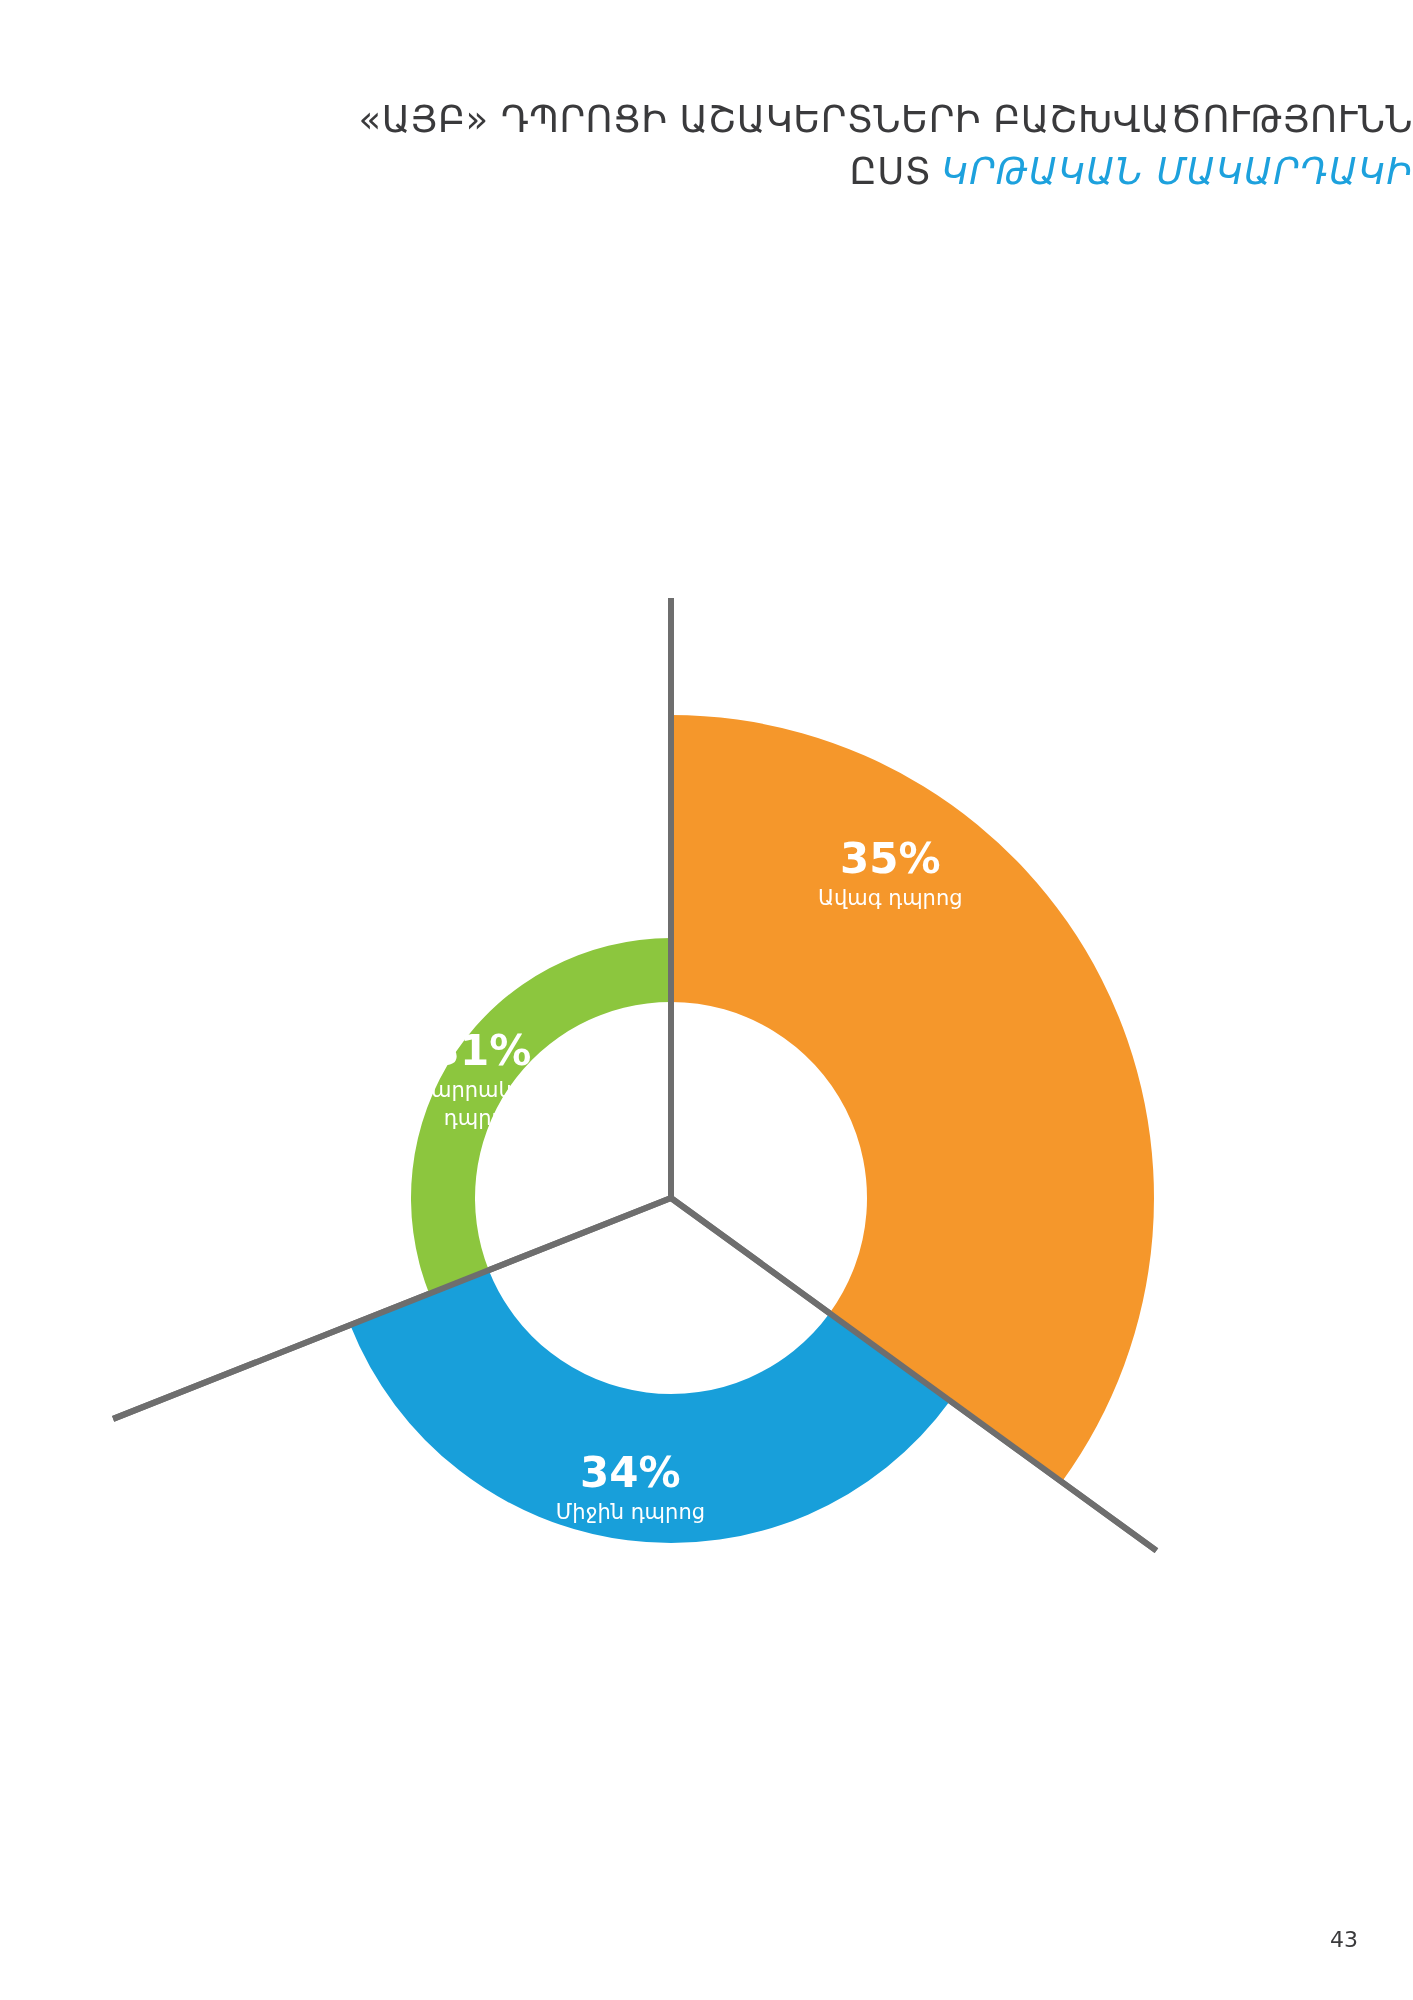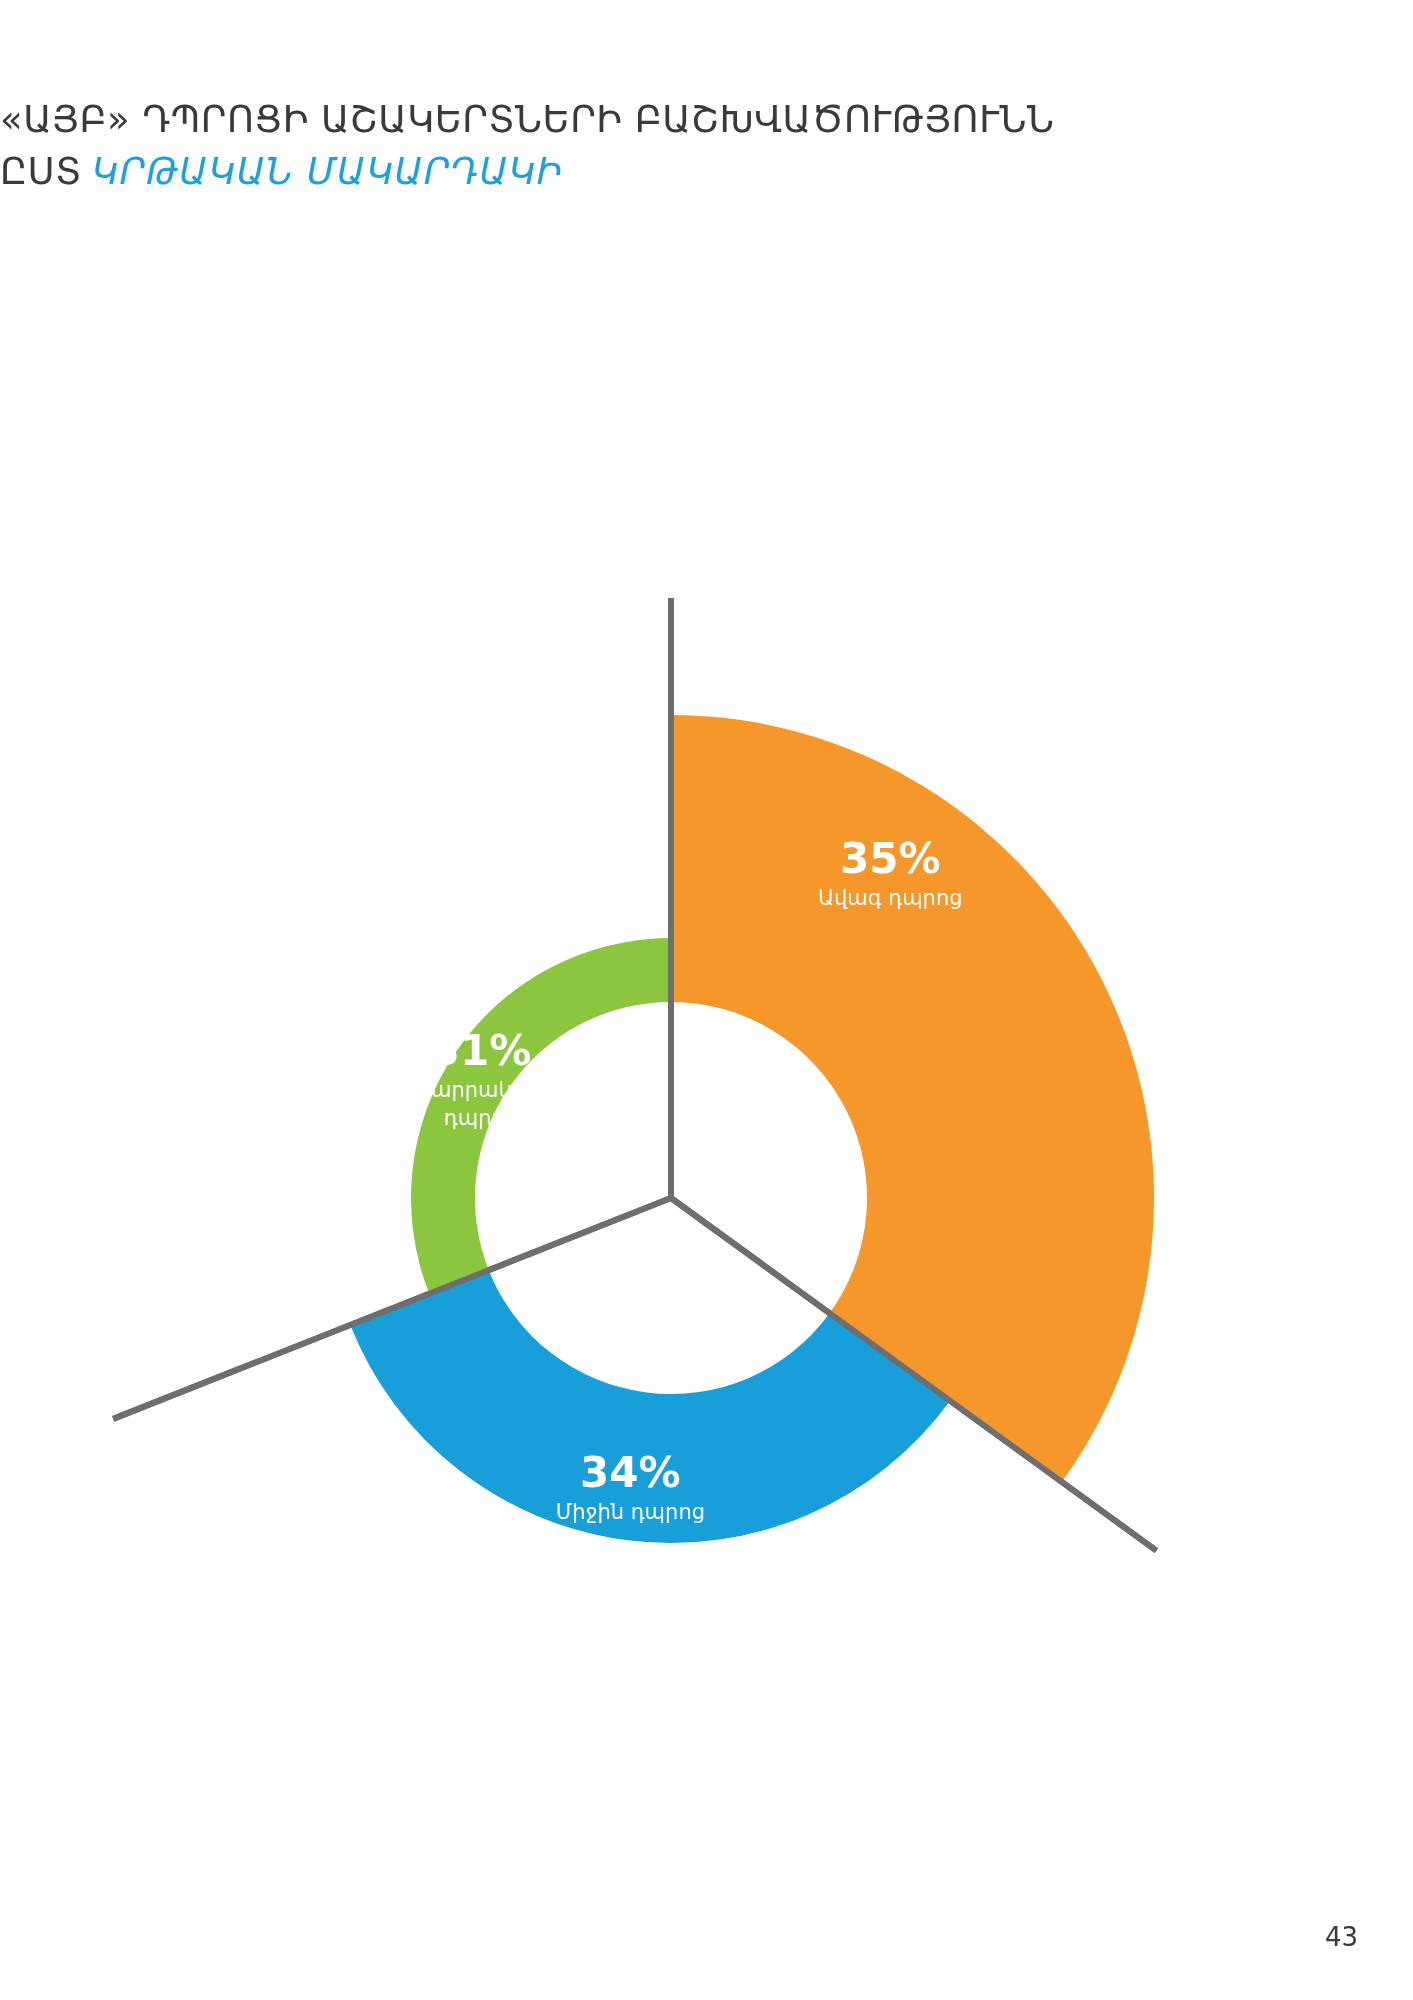--- a/index.html
+++ b/index.html
@@ -7,21 +7,21 @@
     width:1413px;height:2000px;
     background:#ffffff;
     font-family:"DejaVu Sans","Liberation Sans",sans-serif;
     position:relative;overflow:hidden;
   }
   #page{position:absolute;inset:0;}
 
   
   .title-block{
     position:absolute;left:0;right:0;top:96px;
-    text-align:left;
+    text-align:right;
     line-height:1.30;
     letter-spacing:0.5px;
   }
   .title-line{
     font-size:37px;
     color:#3a3a3c;
     font-weight:400;
     white-space:nowrap;
   }
   .title-line-2{ margin-top:4px; }
@@ -44,21 +44,21 @@
     font-size:42px;font-weight:700;fill:#ffffff;
   }
   .seg-label{
     font-family:"DejaVu Sans","Liberation Sans",sans-serif;
     font-size:21px;font-weight:400;fill:#ffffff;
   }
 
   
   .page-number{
     position:absolute;right:55px;bottom:48px;
-    font-size:26px;color:#3a3a3c;font-weight:400;
+    font-size:22px;color:#3a3a3c;font-weight:400;
   }
 </style>
 </head>
 <body>
 
 <div id="page">
 
   <div class="title-block">
     <div class="title-line title-line-1">«ԱՅԲ» ԴՊՐՈՑԻ ԱՇԱԿԵՐՏՆԵՐԻ ԲԱՇԽՎԱԾՈՒԹՅՈՒՆՆ</div>
     <div class="title-line title-line-2">

